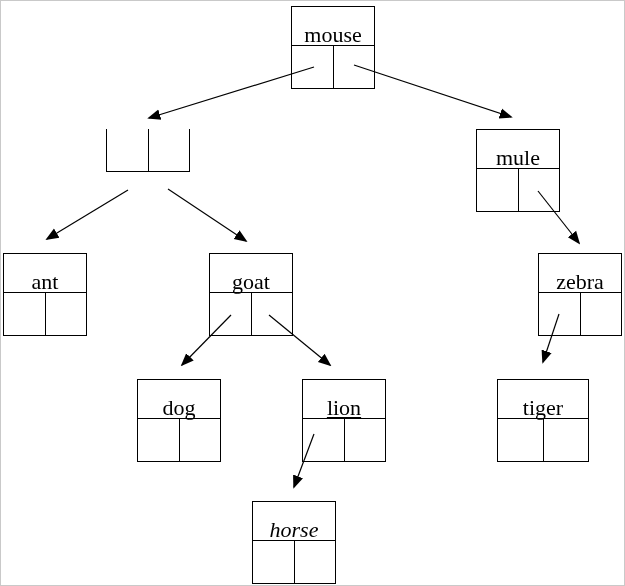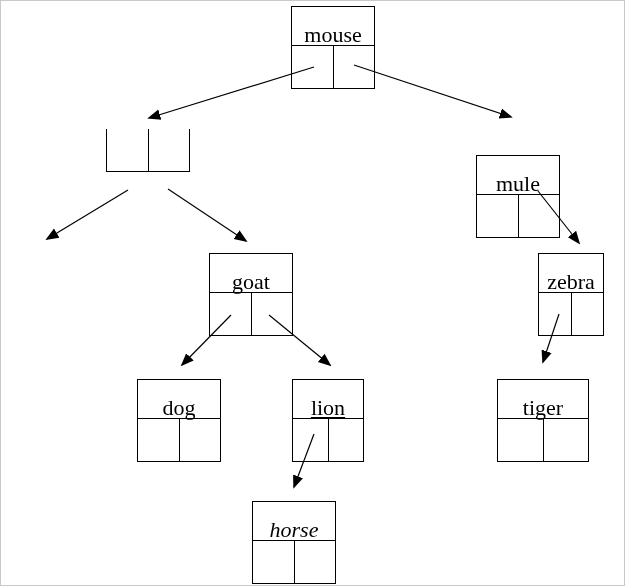--- a/index.html
+++ b/index.html
@@ -70,49 +70,56 @@
           <div class="cell left"></div>
           <div class="cell right"></div>
         </div>
       </div>
       <div class="node" style="left: 105px; top: 128px; width: 84px;">
         <div class="cells">
           <div class="cell left"></div>
           <div class="cell right"></div>
         </div>
       </div>
-      <div class="node" style="left: 475px; top: 128px; width: 84px; margin-top: 26px;">
+      <div class="node" style="left: 475px; top: 128px; width: 84px;">
         <div class="label">mule</div>
+        <div class="cells">
+          <div class="cell left"></div>
+          <div class="cell right"></div>
+        </div>
+      </div>
+      <div class="node" style="left: 2px; top: 252px; width: 84px;">
+        <div class="label">ant</div>
         <div class="cells">
           <div class="cell left"></div>
           <div class="cell right"></div>
         </div>
       </div>
       <div class="node" style="left: 208px; top: 252px; width: 84px;">
         <div class="label">goat</div>
         <div class="cells">
           <div class="cell left"></div>
           <div class="cell right"></div>
         </div>
       </div>
-      <div class="node" style="left: 537px; top: 252px; width: 66px;">
+      <div class="node" style="left: 537px; top: 252px; width: 84px;">
         <div class="label">zebra</div>
         <div class="cells">
           <div class="cell left"></div>
           <div class="cell right"></div>
         </div>
       </div>
       <div class="node" style="left: 136px; top: 378px; width: 84px; border-radius: 24px;">
         <div class="label">dog</div>
         <div class="cells">
           <div class="cell left"></div>
           <div class="cell right"></div>
         </div>
       </div>
-      <div class="node" style="left: 291px; top: 378px; width: 72px; text-decoration: underline;">
+      <div class="node" style="left: 301px; top: 378px; width: 84px; text-decoration: underline;">
         <div class="label">lion</div>
         <div class="cells">
           <div class="cell left"></div>
           <div class="cell right"></div>
         </div>
       </div>
       <div class="node" style="left: 496px; top: 378px; width: 92px;">
         <div class="label">tiger</div>
         <div class="cells">
           <div class="cell left"></div>

